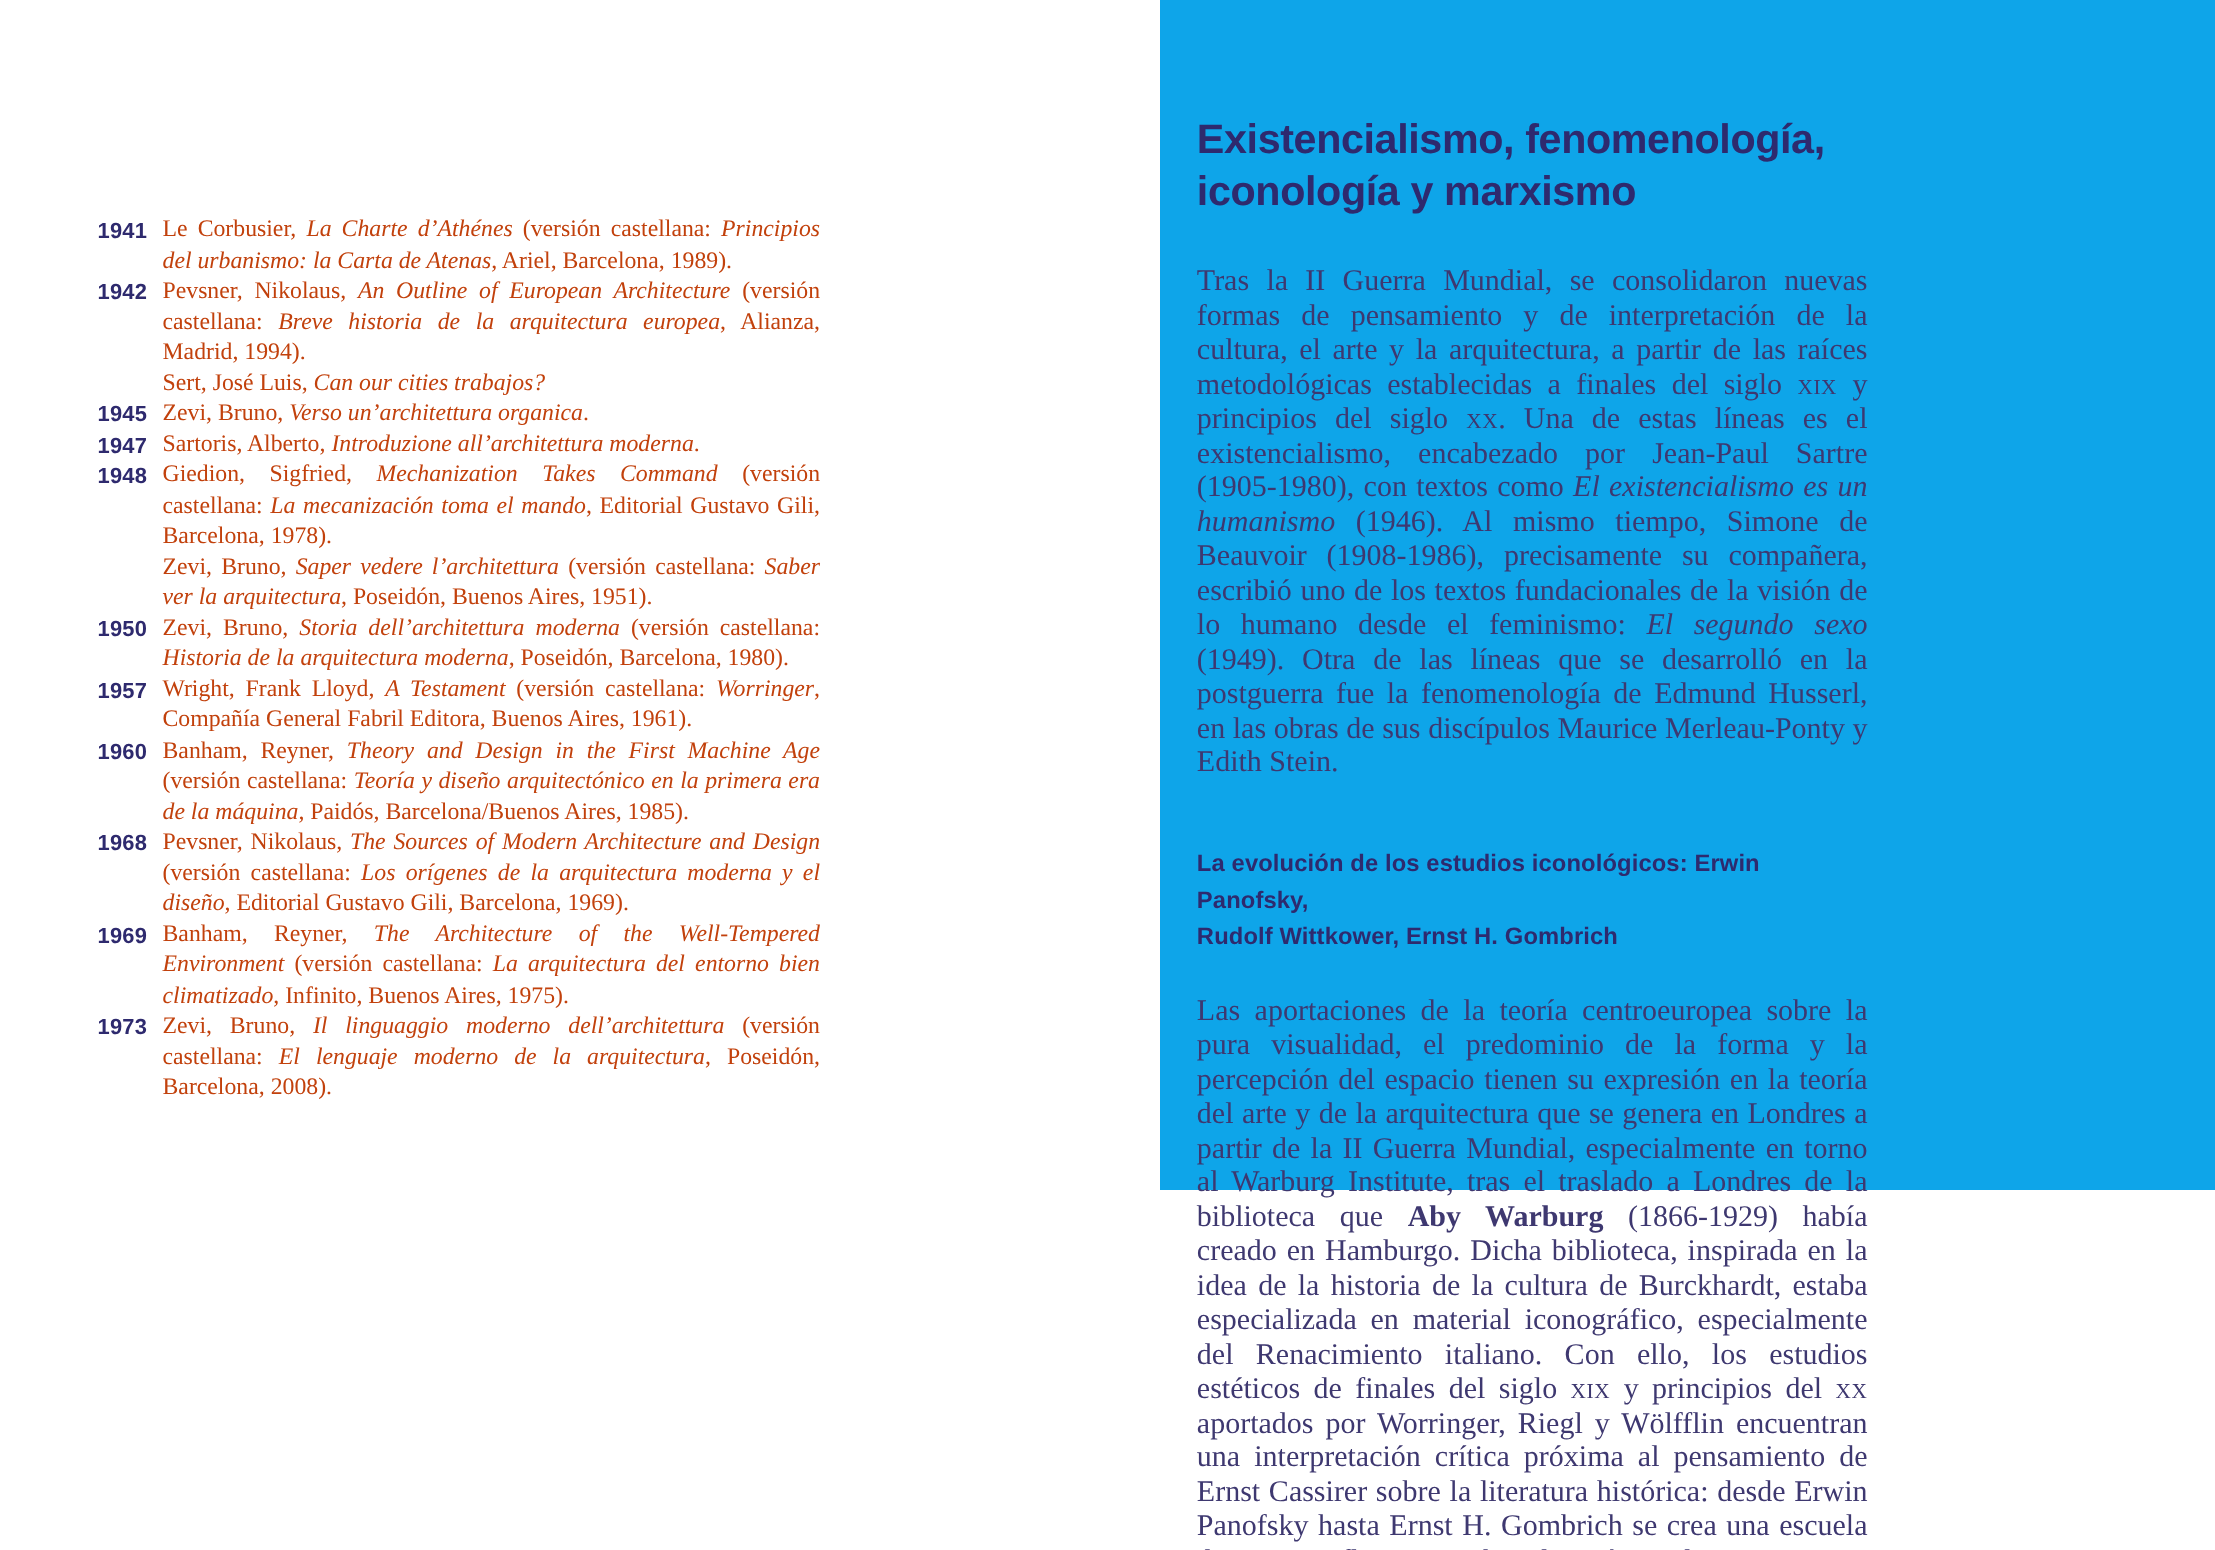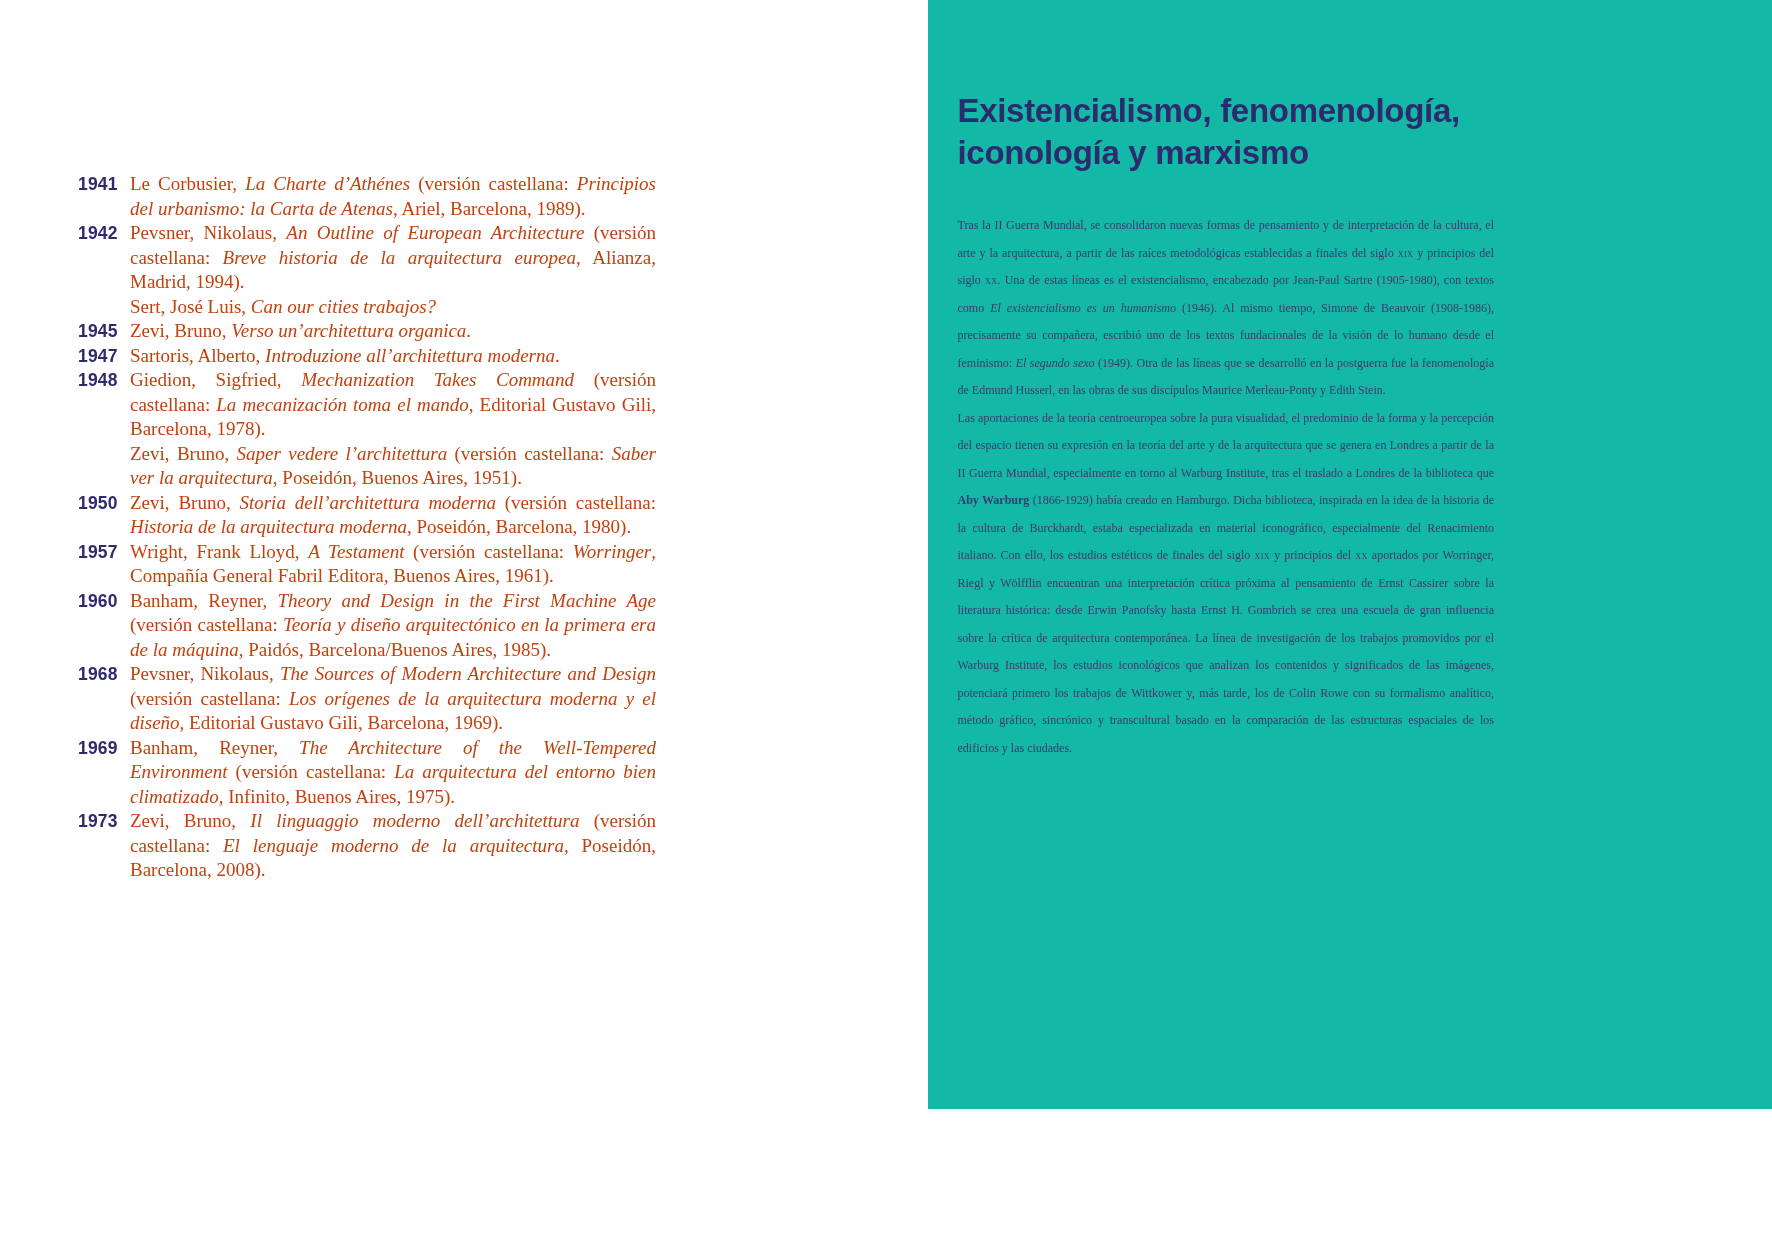--- a/index.html
+++ b/index.html
@@ -31,33 +31,33 @@
     text-align:justify;hyphens:auto;-webkit-hyphens:auto;
   }
   .folio{
     position:absolute;left:70px;top:1248px;
     font-family:"Liberation Sans", sans-serif;
     font-size:14px;font-weight:bold;color:#4a4476;letter-spacing:1px;
   }
 
   
   .page-right{
-    position:relative;width:886px;height:1109px;background:#14b8a6;
+    position:relative;width:886px;height:952px;background:#0ea5e9;
     box-sizing:border-box;
     padding:90px 278px 0 29px;
   }
   .chapter-title{
     margin:0 0 38px 0;
     font-family:"Liberation Sans", sans-serif;
     font-weight:bold;font-size:33px;line-height:42px;
     color:#2e2a6e;letter-spacing:-0.3px;
   }
   .body-text{
     margin:0;
-    font-size:12px;line-height:27.5px;color:#3e3870;
+    font-size:24px;line-height:27.5px;color:#3e3870;
     text-align:justify;hyphens:auto;-webkit-hyphens:auto;
   }
   .subheading{
     margin:52px 0 32px 0;
     font-family:"Liberation Sans", sans-serif;
     font-weight:bold;font-size:19px;line-height:29px;
     color:#2e2a6e;letter-spacing:0.1px;
   }
   .it{font-style:italic;}
   .bd{font-weight:bold;}
@@ -138,16 +138,17 @@
             <div class="bib-entry"><span>Zevi, Bruno, </span><span class="it">Il linguaggio moderno dell’architettura</span><span> (versión castellana: </span><span class="it">El lenguaje moderno de la arquitectura</span><span>, Poseidón, Barcelona, 2008).</span></div>
           </div>
         </div>
       </div>
     <div class="folio">56 _ 57</div>
   </div>
 
   <div class="page-right">
     <h1 class="chapter-title">Existencialismo, fenomenología,<br>iconología y marxismo</h1>
     <p class="body-text"><span>Tras la II Guerra Mundial, se consolidaron nuevas formas de pensamiento y de interpretación de la cultura, el arte y la arquitectura, a partir de las raíces metodológicas establecidas a finales del siglo </span><span class="sc">xix</span><span> y principios del siglo </span><span class="sc">xx</span><span>. Una de estas líneas es el existencialismo, encabezado por Jean-Paul Sartre (1905-1980), con textos como </span><span class="it">El existencialismo es un humanismo</span><span> (1946). Al mismo tiempo, Simone de Beauvoir (1908-1986), precisamente su compañera, escribió uno de los textos fundacionales de la visión de lo humano desde el feminismo: </span><span class="it">El segundo sexo</span><span> (1949). Otra de las líneas que se desarrolló en la postguerra fue la fenomenología de Edmund Husserl, en las obras de sus discípulos Maurice Merleau-Ponty y Edith Stein.</span></p>
+    <h2 class="subheading">La evolución de los estudios iconológicos: Erwin Panofsky,<br>Rudolf Wittkower, Ernst H. Gombrich</h2>
     <p class="body-text"><span>Las aportaciones de la teoría centroeuropea sobre la pura visualidad, el predominio de la forma y la percepción del espacio tienen su expresión en la teoría del arte y de la arquitectura que se genera en Londres a partir de la II Guerra Mundial, especialmente en torno al Warburg Institute, tras el traslado a Londres de la biblioteca que </span><span class="bd">Aby Warburg</span><span> (1866-1929) había creado en Hamburgo. Dicha biblioteca, inspirada en la idea de la historia de la cultura de Burckhardt, estaba especializada en material iconográfico, especialmente del Renacimiento italiano. Con ello, los estudios estéticos de finales del siglo </span><span class="sc">xix</span><span> y principios del </span><span class="sc">xx</span><span> aportados por Worringer, Riegl y Wölfflin encuentran una interpretación crítica próxima al pensamiento de Ernst Cassirer sobre la literatura histórica: desde Erwin Panofsky hasta Ernst H. Gombrich se crea una escuela de gran influencia sobre la crítica de arquitectura contemporánea. La línea de investigación de los trabajos promovidos por el Warburg Institute, los estudios iconológicos que analizan los contenidos y significados de las imágenes, potenciará primero los trabajos de Wittkower y, más tarde, los de Colin Rowe con su formalismo analítico, método gráfico, sincrónico y transcultural basado en la comparación de las estructuras espaciales de los edificios y las ciudades.</span></p>
   </div>
 
 </div>
 
 </body></html>

